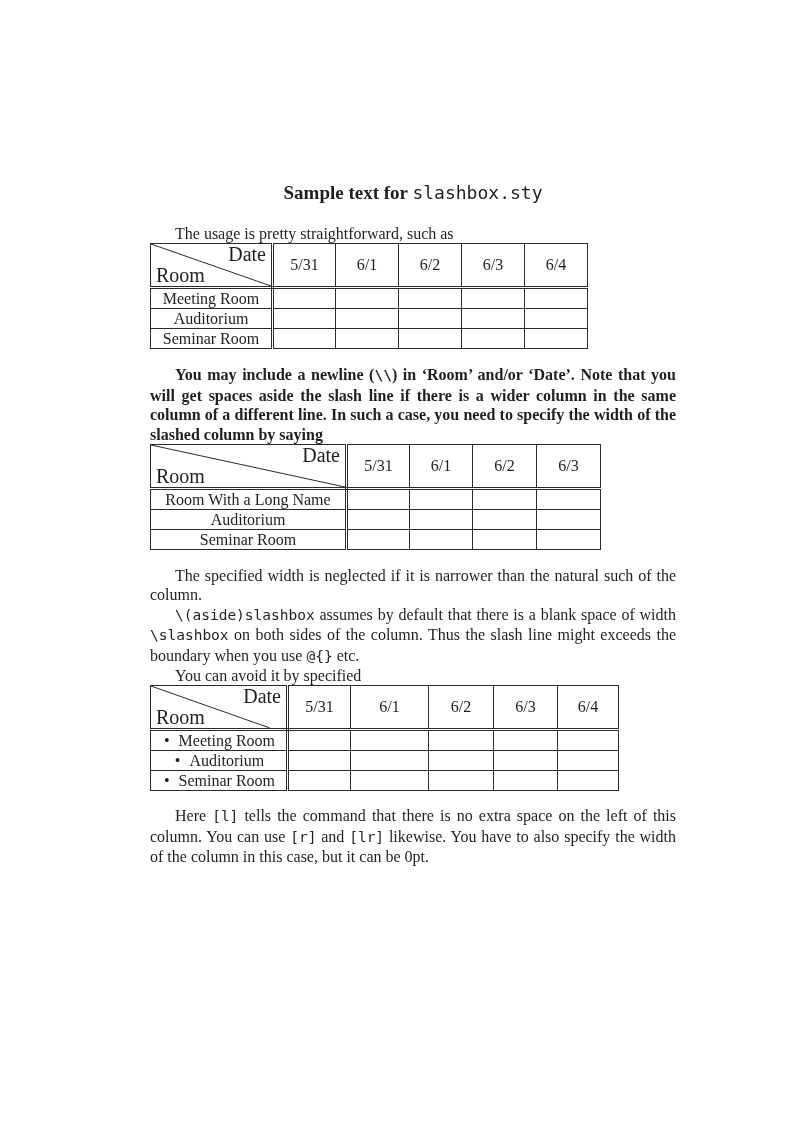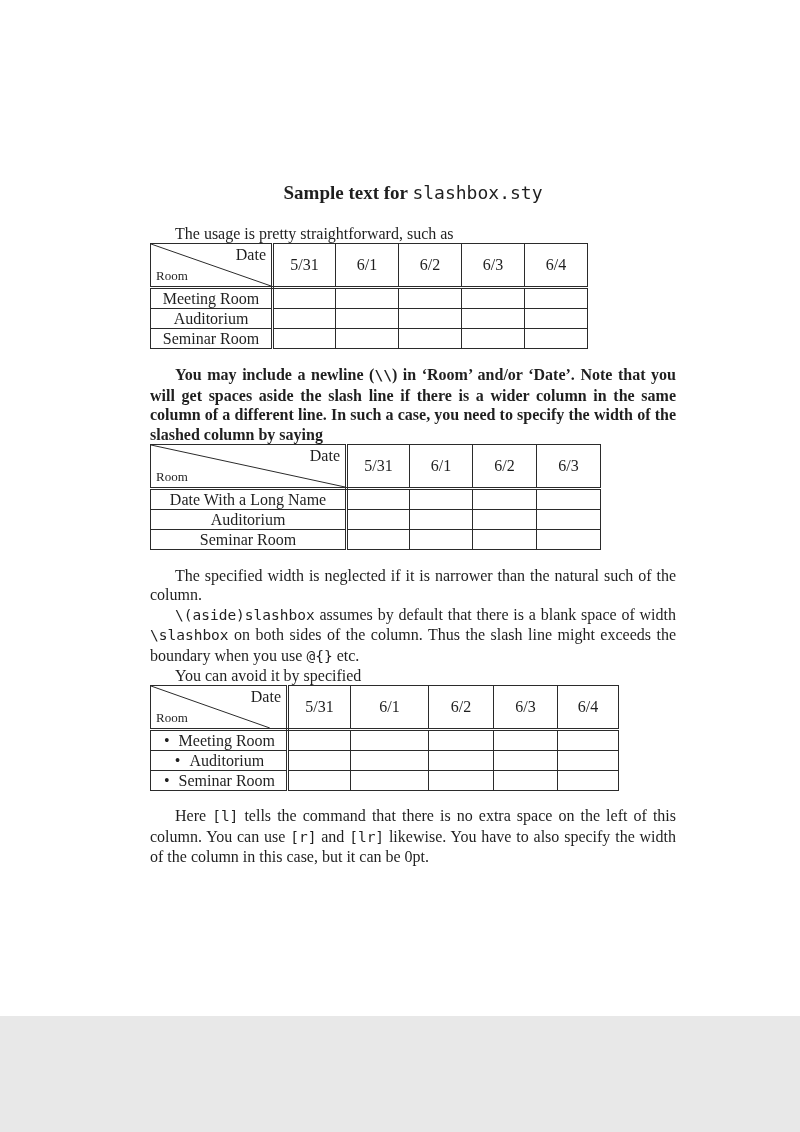--- a/index.html
+++ b/index.html
@@ -1,18 +1,18 @@
 <!DOCTYPE html>
 <html><head>
 <meta charset="utf-8">
 <style>
   html, body { margin: 0; padding: 0; background: #e8e8e8; }
   .page {
     position: relative;
-    width: 800px; height: 1016px;
+    width: 800px; height: 1132px;
     background: #ffffff;
     font-family: "Liberation Serif", serif;
     color: #1f1f1f;
     overflow: hidden;
     margin: 0 auto;
   }
   .content {
     position: absolute;
     left: 150px; top: 182px;
     width: 526px;
@@ -64,25 +64,25 @@
   .dbl-r { border-right: 3px double #2b2b2b !important; }
   tr.head th { border-bottom: 3px double #2b2b2b; }
   th.slash-cell { position: relative; padding: 0; }
   th.slash-cell svg.slash {
     position: absolute; inset: 0;
     width: 100%; height: 100%;
     display: block;
   }
   .slash-top-label {
     position: absolute; top: 1px; right: 5px;
-    font-size: 16px; line-height: 19px;
+    font-size: 20px; line-height: 19px;
   }
   .slash-bottom-label {
     position: absolute; bottom: 1px; left: 5px;
-    font-size: 13px; line-height: 19px;
+    font-size: 20px; line-height: 19px;
   }
   .bullet { display: inline-block; margin-right: 9px; margin-left: 2px; }
 </style>
 </head>
 <body>
 
 <div class="page">
   <div class="content">
 
     <h1 class="doc-title"><span>Sample text for </span><code>slashbox.sty</code></h1>
@@ -158,21 +158,21 @@
           </svg>
           <span class="slash-top-label">Date</span>
           <span class="slash-bottom-label">Room</span>
         </th>
         <th>5/31</th>
         <th>6/1</th>
         <th>6/2</th>
         <th>6/3</th>
       </tr>
       <tr>
-        <td class="label dbl-r">Date With a Long Name</td>
+        <td class="label dbl-r">Room With a Long Name</td>
         <td></td>
             <td></td>
             <td></td>
             <td></td>
       </tr>
       <tr>
         <td class="label dbl-r">Auditorium</td>
         <td></td>
             <td></td>
             <td></td>

